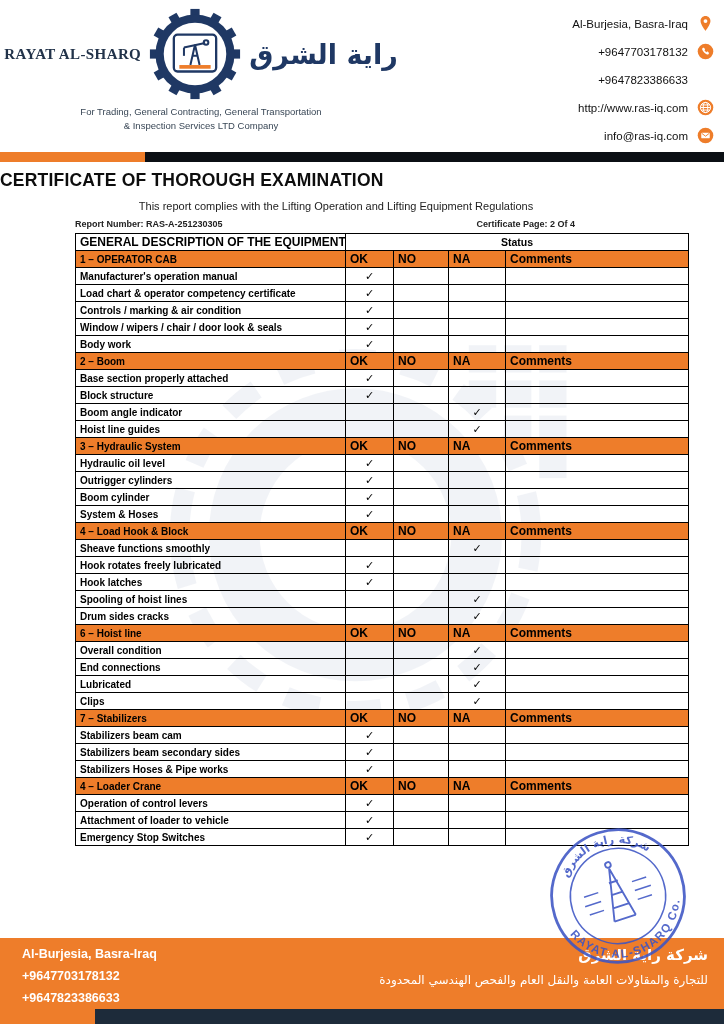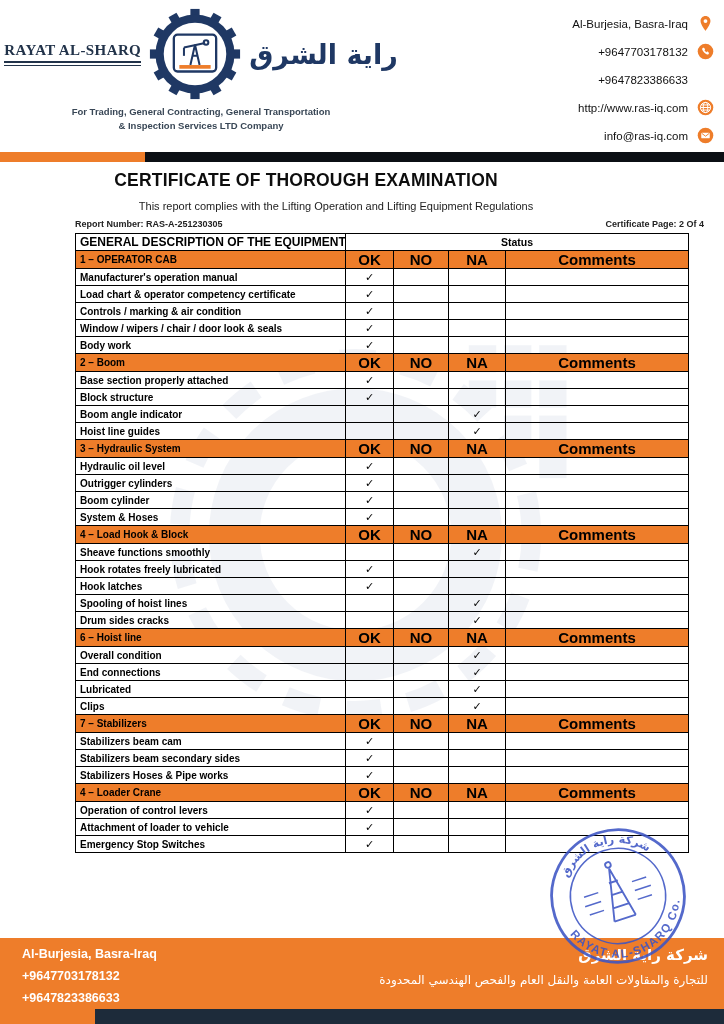--- a/index.html
+++ b/index.html
@@ -4,53 +4,53 @@
 <style>
   *{margin:0;padding:0;box-sizing:border-box}
   html,body{background:#fff}
   body{width:724px;height:1024px;font-family:"Liberation Sans",sans-serif;position:relative;overflow:hidden}
   .page{position:absolute;inset:0;width:724px;height:1024px;background:#fff;overflow:hidden}
 
   
   .header{position:absolute;top:6px;left:0;width:724px;height:146px}
   .logo-block{position:absolute;left:22px;top:2px;width:358px;text-align:center}
   .logo-row{display:flex;align-items:center;justify-content:center;gap:8px}
-  .logo-en-wrap{display:flex;flex-direction:column;align-items:center}
+  .logo-en-wrap{display:flex;flex-direction:row;align-items:center}
   .logo-en{font-family:"Liberation Serif",serif;font-weight:bold;font-size:15px;color:#22334a;letter-spacing:.4px;white-space:nowrap}
   .dbl{width:100%;height:5px;border-top:2px solid #22334a;border-bottom:1px solid #22334a;margin-top:2px}
   .logo-gear{width:92px;height:92px;flex:0 0 auto}
   .logo-ar{font-family:"DejaVu Sans",sans-serif;font-weight:bold;font-size:27px;color:var(--navy,#1F3864);white-space:nowrap}
-  .tagline{font-size:9.5px;font-weight:bold;color:#394756;line-height:1.5;margin-top:5px}
+  .tagline{font-size:9.5px;font-weight:normal;color:#394756;line-height:1.5;margin-top:5px}
 
   .contact-list{position:absolute;right:10px;top:8px;display:flex;flex-direction:column;gap:9px}
   .contact-row{display:flex;align-items:center;justify-content:flex-end;gap:9px;height:19px}
   .contact-text{font-size:11.5px;color:#111}
   .contact-icon{width:17px;height:17px;display:inline-block}
   .contact-icon svg{width:17px;height:17px;display:block}
 
   .divider{position:absolute;top:152px;left:0;width:724px;height:10px;display:flex}
   .divider .seg-o{width:145px;background:var(--orange,#EE7D2A)}
   .divider .seg-b{flex:1;background:var(--top_bar,#0B0F14)}
 
   
-  .title{position:absolute;top:170px;left:0;width:612px;text-align:center;font-size:17.5px;font-weight:bold;color:#0d0d0d;letter-spacing:.2px}
+  .title{position:absolute;top:170px;left:0;width:612px;text-align:left;font-size:17.5px;font-weight:bold;color:#0d0d0d;letter-spacing:.2px}
   .subtitle{position:absolute;top:200px;left:0;width:672px;text-align:center;font-size:11px;color:#1d1d1d}
-  .meta{position:absolute;top:219px;left:75px;width:629px;display:flex;justify-content:space-between;font-size:9px;color:#222;font-weight:bold}
+  .meta{position:absolute;top:219px;left:75px;width:500px;display:flex;justify-content:space-between;font-size:9px;color:#222;font-weight:bold}
 
   
   .watermark{position:absolute;left:160px;top:310px;width:430px;height:430px;opacity:.13;z-index:0;pointer-events:none}
 
   
   .table-wrap{position:absolute;top:233px;left:75px;width:613px;z-index:1}
   table{border-collapse:collapse;width:613px;table-layout:fixed}
   td{border:1px solid #000;height:17px;padding:0 4px;font-size:10px;font-weight:bold;color:#000;overflow:hidden;white-space:nowrap;background:transparent}
   .thead-desc{font-size:12px}
   .thead-status{text-align:center;font-size:10.5px}
   .section-row td{background:var(--orange,#EE7D2A)}
-  td.colhead{text-align:center;font-size:15px}
+  td.colhead{text-align:left;font-size:12px}
   td.check-cell{text-align:center;font-size:11px;font-family:"DejaVu Sans",sans-serif}
 
   
   .stamp{position:absolute;left:548px;top:826px;width:140px;height:140px;z-index:5;opacity:.88}
 
   
   .footer{position:absolute;left:0;top:938px;width:724px;height:86px;background:var(--orange,#EE7D2A);color:#fff;z-index:2}
   .footer-left{position:absolute;left:22px;top:9px;display:flex;flex-direction:column;gap:8px;font-size:12.5px;font-weight:bold}
   .footer-right{position:absolute;right:16px;top:8px;text-align:right;font-family:"DejaVu Sans",sans-serif}
   .footer-company{font-size:15px;font-weight:bold;margin-bottom:9px}

